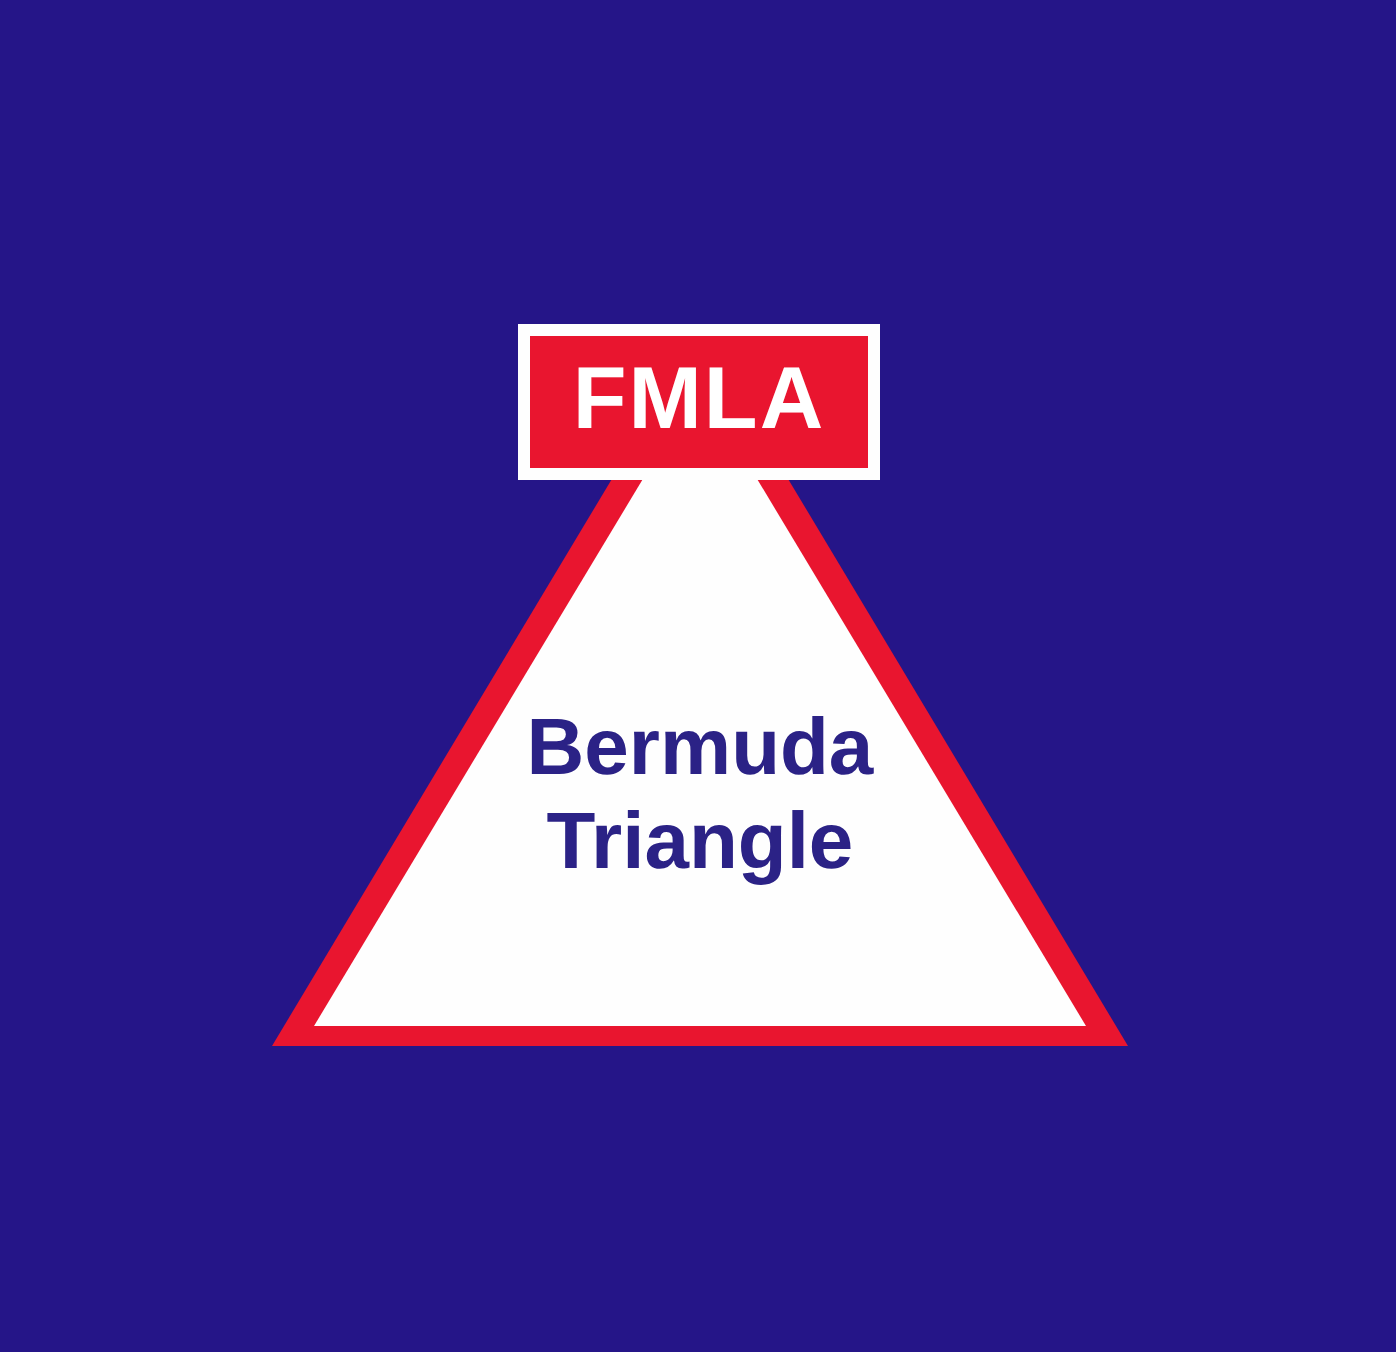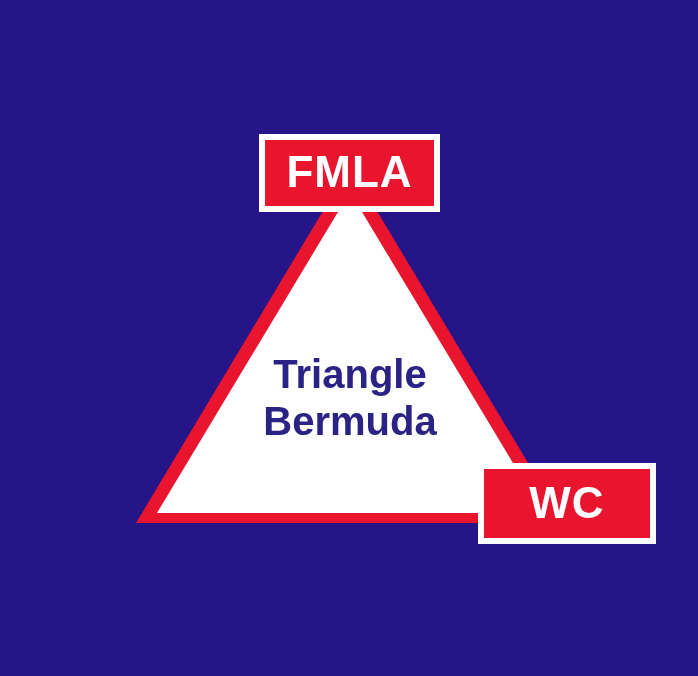--- a/index.html
+++ b/index.html
@@ -31,20 +31,21 @@
   .tri-outer { fill: var(--red); }
   .tri-inner { fill: var(--white); }
   .node-box {
     position: absolute;
     background: var(--red);
     border: 6px solid var(--white);
     display: flex;
     align-items: center;
     justify-content: center;
     z-index: 5;
+    margin-top: 28px;
   }
   .node-box .node-label {
     color: #ffffff;
     font-weight: 700;
     font-size: 44px;
     letter-spacing: 1px;
     line-height: 1;
     transform: translateY(-1px);
   }
   .box-top    { left: 259px; top: 134px; width: 181px; height: 78px; }
@@ -68,26 +69,23 @@
 <body>
 
 <div class="canvas">
 
   <svg class="triangle-svg" viewBox="0 0 698 676" aria-hidden="true">
     <polygon class="tri-outer" points="350,166 136,523 564,523"></polygon>
     <polygon class="tri-inner" points="350,192 157,513 543,513"></polygon>
   </svg>
 
   <div class="center-title">
+    <span>Bermuda</span>
     <span>Triangle</span>
-    <span>Bermuda</span>
   </div>
 
   <div class="node-box box-top">
     <span class="node-label">FMLA</span>
   </div>
 
 
-  <div class="node-box box-right">
-    <span class="node-label">WC</span>
-  </div>
 
 </div>
 
 </body></html>

